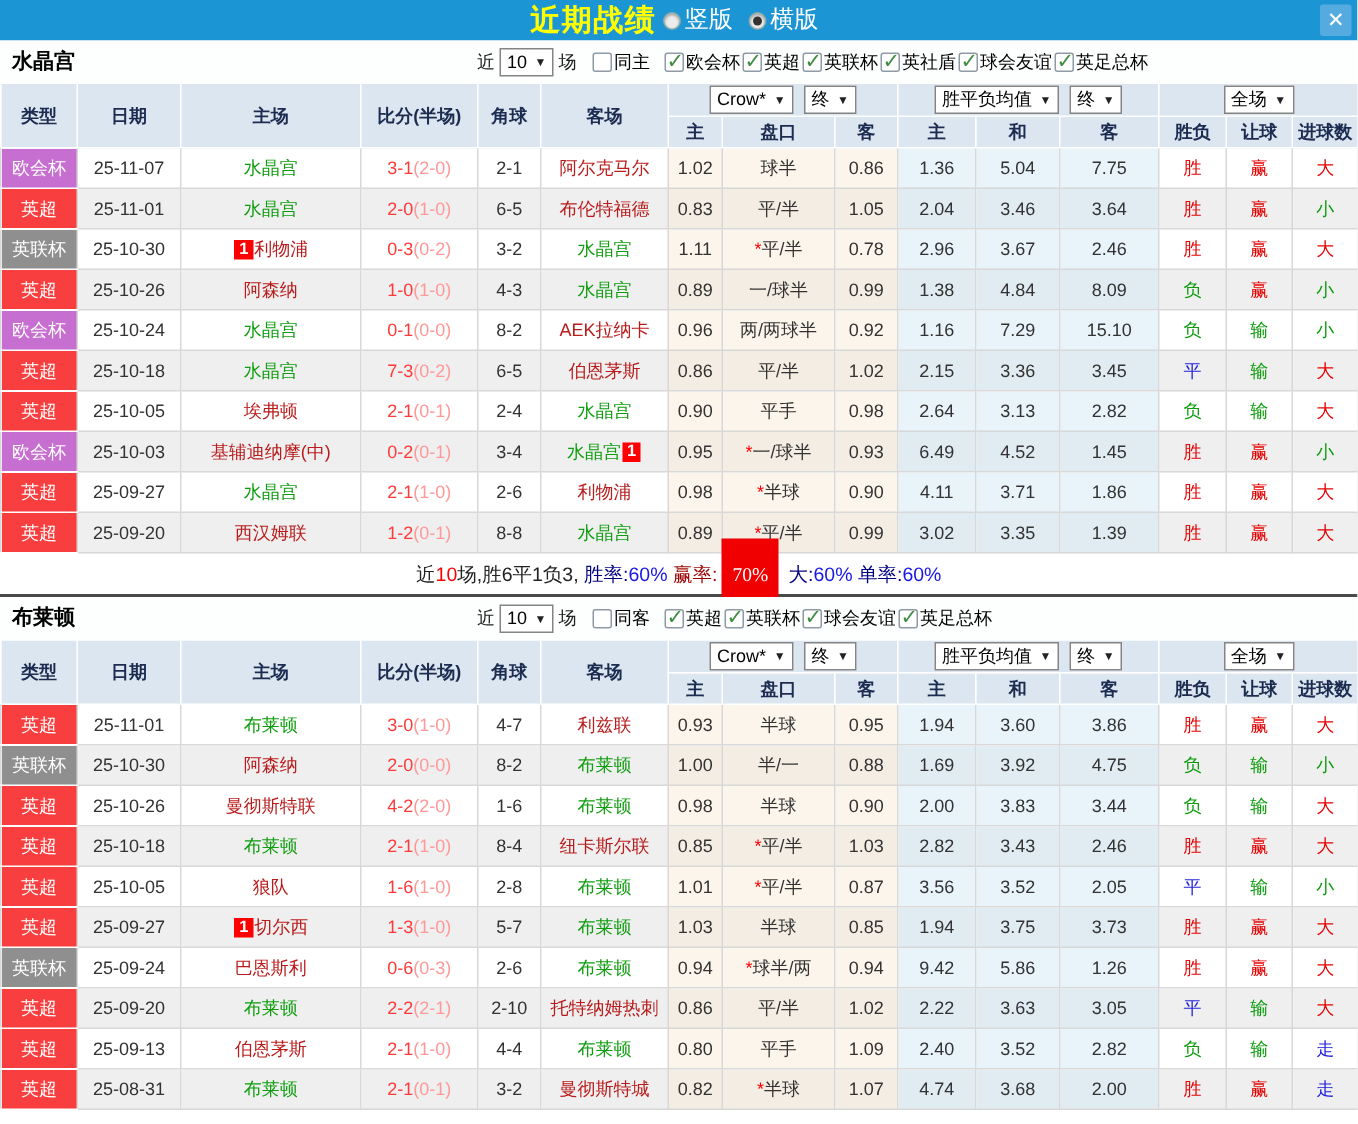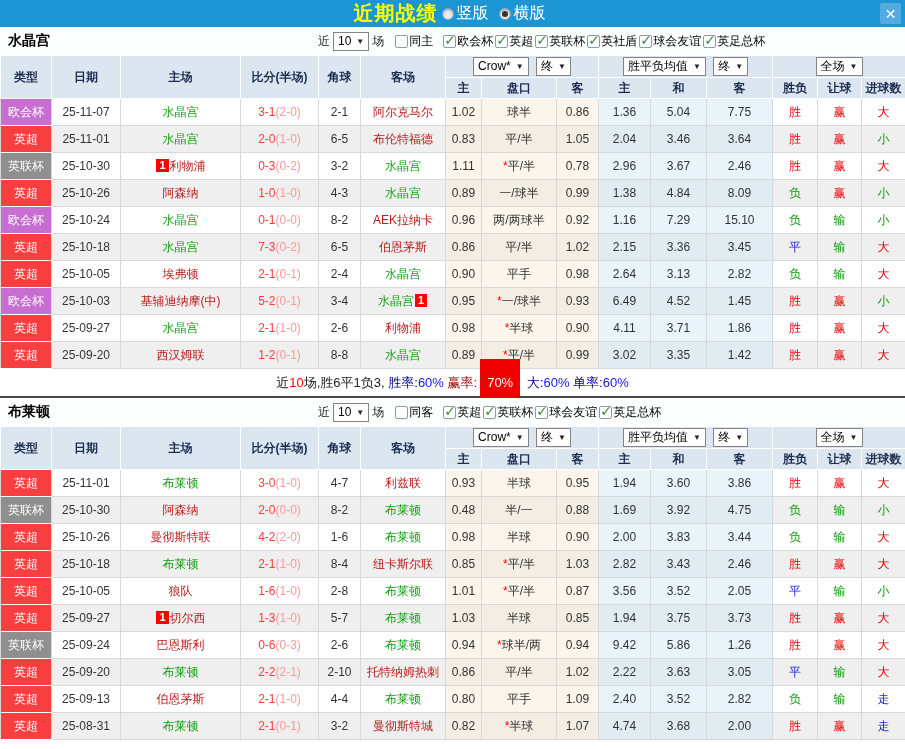--- a/index.html
+++ b/index.html
@@ -77,21 +77,21 @@
   .s-main { color: #FF3A3A; }
   .s-half { color: #F99; }
   .star { color: #F00; }
   
   .summary { height: 27px; display: flex; align-items: center; justify-content: center; font-size: 13px; white-space: pre; }
   .sm-black { color: #222; }
   .sm-red { color: #F00; }
   .sm-navy { color: #000080; }
   .sm-blue { color: #1717E8; }
   .sm-maroon { color: #9B0000; }
-  .sm-badge { background: #F00000; color: #fff; padding: 16px 7px; margin: 0 3px; }
+  .sm-badge { background: #F00000; color: #fff; padding: 16px 7px; margin: 0 3px; font-family: Liberation Serif, serif; }
 </style>
 </head>
 <body>
 
 <div class="topbar">
   <span class="title">近期战绩</span>
   <span class="radio"></span>
   <span class="radio-label">竖版</span>
   <span class="radio sel"></span>
   <span class="radio-label">横版</span>
@@ -311,21 +311,21 @@
             <td class="c-avg">3.13</td>
             <td class="c-avg">2.82</td>
             <td class="c-res" style="color: rgb(11, 155, 11);">负</td>
             <td class="c-res" style="color: rgb(11, 155, 11);">输</td>
             <td class="c-res" style="color: rgb(230, 0, 0);">大</td>
           </tr>
           <tr class="even">
             <td class="c-type" style="background: rgb(198, 111, 208);">欧会杯</td>
             <td class="c-date">25-10-03</td>
             <td class="c-home"><span class="tname">基辅迪纳摩(中)</span></td>
-            <td class="c-score"><span class="s-main">5-2</span><span class="s-half">(0-1)</span></td>
+            <td class="c-score"><span class="s-main">0-2</span><span class="s-half">(0-1)</span></td>
             <td class="c-corner">3-4</td>
             <td class="c-away"><span class="tname green">水晶宫</span><span class="badge">1</span></td>
             <td class="c-odd">0.95</td>
             <td class="c-odd"><span class="star">*</span><span>一/球半</span></td>
             <td class="c-odd">0.93</td>
             <td class="c-avg">6.49</td>
             <td class="c-avg">4.52</td>
             <td class="c-avg">1.45</td>
             <td class="c-res" style="color: rgb(230, 0, 0);">胜</td>
             <td class="c-res" style="color: rgb(230, 0, 0);">赢</td>
@@ -353,21 +353,21 @@
             <td class="c-date">25-09-20</td>
             <td class="c-home"><span class="tname">西汉姆联</span></td>
             <td class="c-score"><span class="s-main">1-2</span><span class="s-half">(0-1)</span></td>
             <td class="c-corner">8-8</td>
             <td class="c-away"><span class="tname green">水晶宫</span></td>
             <td class="c-odd">0.89</td>
             <td class="c-odd"><span class="star">*</span><span>平/半</span></td>
             <td class="c-odd">0.99</td>
             <td class="c-avg">3.02</td>
             <td class="c-avg">3.35</td>
-            <td class="c-avg">1.42</td>
+            <td class="c-avg">1.39</td>
             <td class="c-res" style="color: rgb(230, 0, 0);">胜</td>
             <td class="c-res" style="color: rgb(230, 0, 0);">赢</td>
             <td class="c-res" style="color: rgb(230, 0, 0);">大</td>
           </tr>
         </tbody>
     </table>
     <div class="summary"><span class="sm-black">近</span><span class="sm-red">10</span><span class="sm-black">场,胜6平1负3, </span><span class="sm-navy">胜率:</span><span class="sm-blue">60%</span><span class="sm-maroon"> 赢率:</span><span class="sm-badge">70%</span><span class="sm-navy"> 大:</span><span class="sm-blue">60%</span><span class="sm-navy"> 单率:</span><span class="sm-blue">60%</span></div>
   </div>
 
   <div class="section">
@@ -477,21 +477,21 @@
             <td class="c-res" style="color: rgb(230, 0, 0);">赢</td>
             <td class="c-res" style="color: rgb(230, 0, 0);">大</td>
           </tr>
           <tr class="even">
             <td class="c-type" style="background: rgb(143, 143, 143);">英联杯</td>
             <td class="c-date">25-10-30</td>
             <td class="c-home"><span class="tname">阿森纳</span></td>
             <td class="c-score"><span class="s-main">2-0</span><span class="s-half">(0-0)</span></td>
             <td class="c-corner">8-2</td>
             <td class="c-away"><span class="tname green">布莱顿</span></td>
-            <td class="c-odd">0.48</td>
+            <td class="c-odd">1.00</td>
             <td class="c-odd"><span>半/一</span></td>
             <td class="c-odd">0.88</td>
             <td class="c-avg">1.69</td>
             <td class="c-avg">3.92</td>
             <td class="c-avg">4.75</td>
             <td class="c-res" style="color: rgb(11, 155, 11);">负</td>
             <td class="c-res" style="color: rgb(11, 155, 11);">输</td>
             <td class="c-res" style="color: rgb(11, 155, 11);">小</td>
           </tr>
           <tr class="odd">

